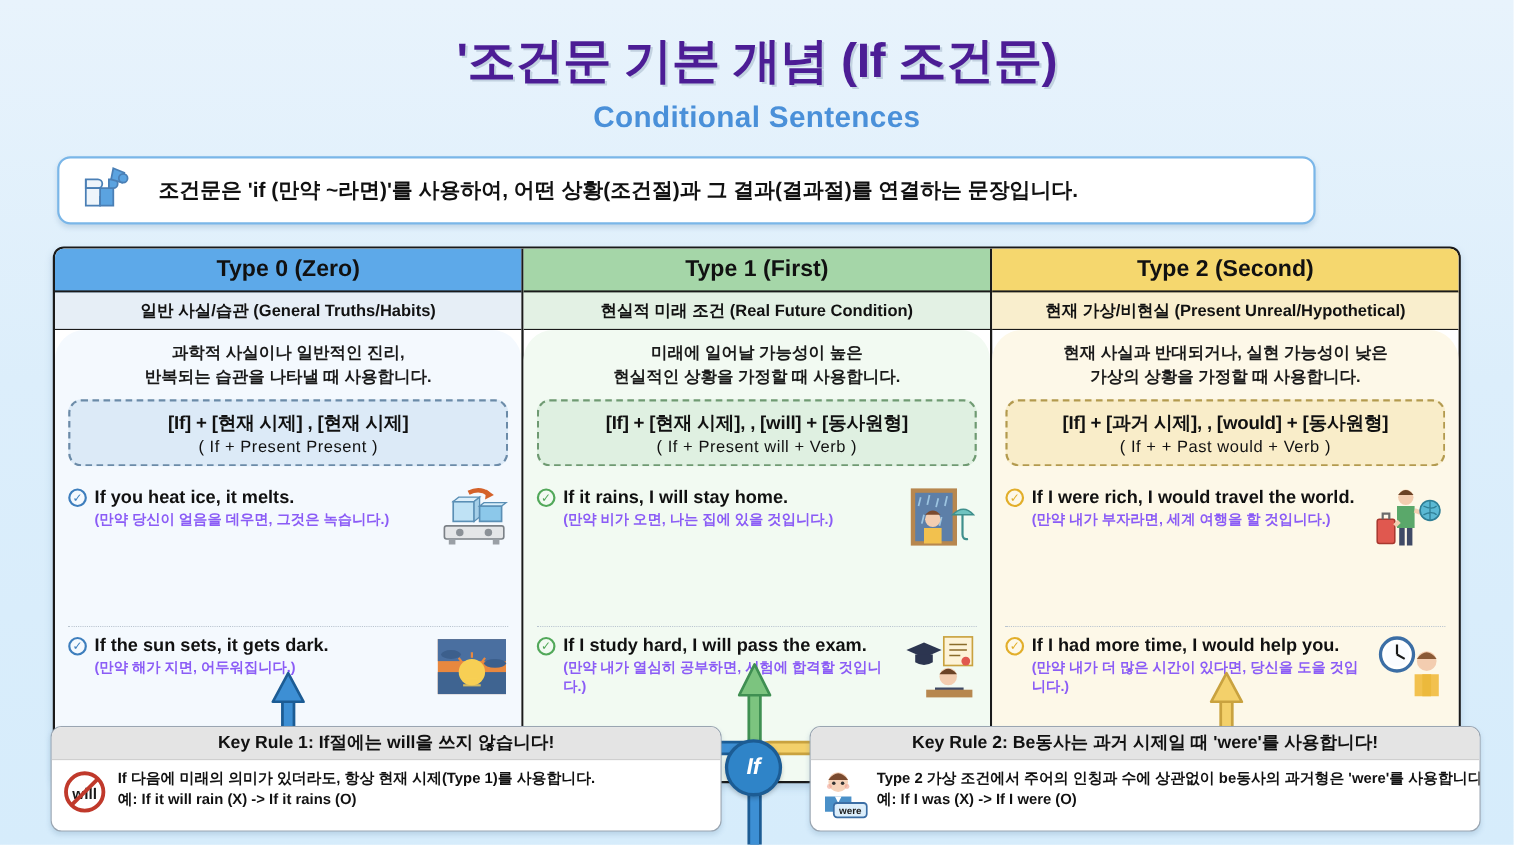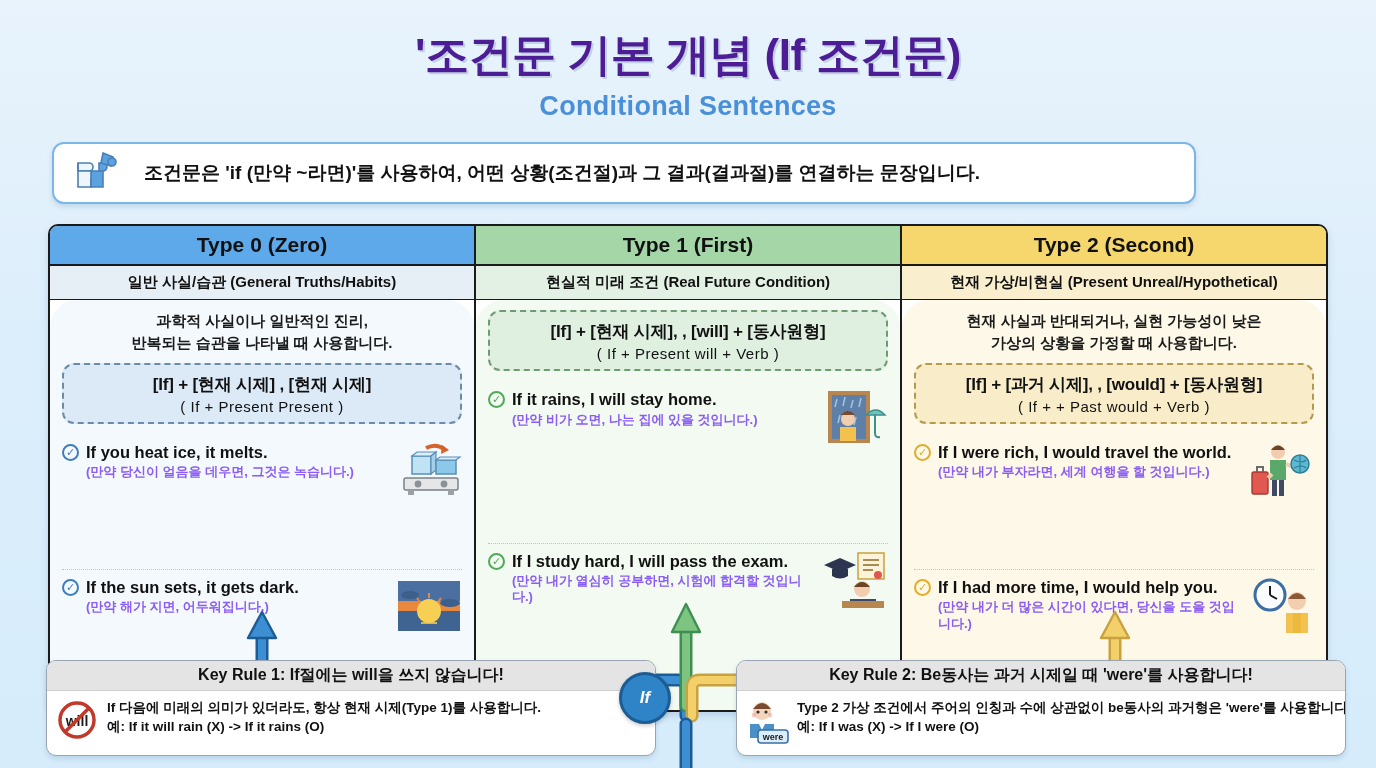--- a/index.html
+++ b/index.html
@@ -103,24 +103,24 @@
   .c2 .col-sub  { background: #f9eecd; }
   .c2 .col-body { background: #fdf8e8; }
   .c2 .formula  { background: #f9edc9; border-color: #b39a4e; }
   .c2 .check    { color: #e2ae2a; }
 
   
   .arrows { position: absolute; left: 0; top: 596px; width: 1376px; height: 172px; }
 
   
   .if-badge {
-    position: absolute; left: 619px; top: 672px; width: 52px; height: 52px;
+    position: absolute; left: 659px; top: 672px; width: 52px; height: 52px;
     border-radius: 50%; background: #2f84c8; border: 3px solid #1c5c94;
     display: flex; align-items: center; justify-content: center;
-    color: #fff; font-size: 17px; font-weight: bold; font-style: italic;
+    color: #fff; font-size: 21px; font-weight: bold; font-style: italic;
     z-index: 5; box-shadow: 0 2px 4px rgba(0,0,0,0.2);
   }
 
   
   .rule {
     position: absolute; width: 610px; height: 96px;
     background: #fff; border: 1.5px solid #9aa5b1; border-radius: 10px;
     overflow: hidden; box-shadow: 0 3px 5px rgba(90,130,170,0.22);
     z-index: 4;
   }
@@ -223,20 +223,24 @@
           </span>
         </div>
       </div>
     </div>
   </div>
 
   <div class="col c1">
     <div class="col-head">Type 1 (First)</div>
     <div class="col-sub">현실적 미래 조건 (Real Future Condition)</div>
     <div class="col-body">
+      <div class="desc">
+        <div>미래에 일어날 가능성이 높은</div>
+        <div>현실적인 상황을 가정할 때 사용합니다.</div>
+      </div>
       <div class="formula">
         <div class="formula-main">[If] + [현재 시제], , [will] + [동사원형]</div>
         <div class="formula-sub">( If  +    Present          will + Verb )</div>
       </div>
       <div class="ex-list">
         <div class="ex">
           <span class="check">✓</span>
           <span class="ex-text">
             <span class="ex-en">If it rains, I will stay home.</span>
             <span class="ex-ko" style="display:block">(만약 비가 오면, 나는 집에 있을 것입니다.)</span>

